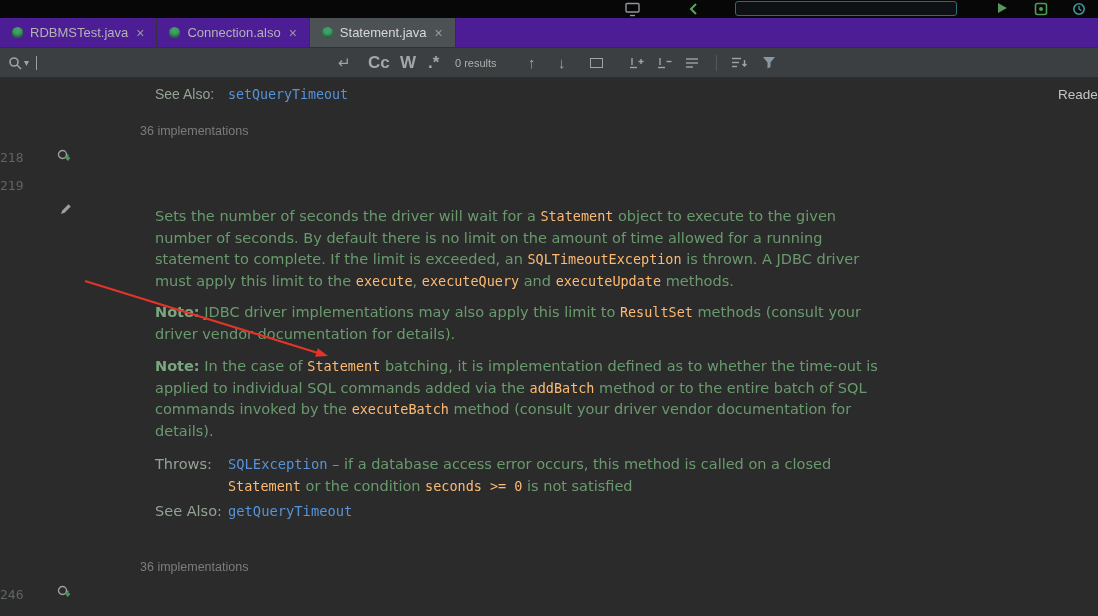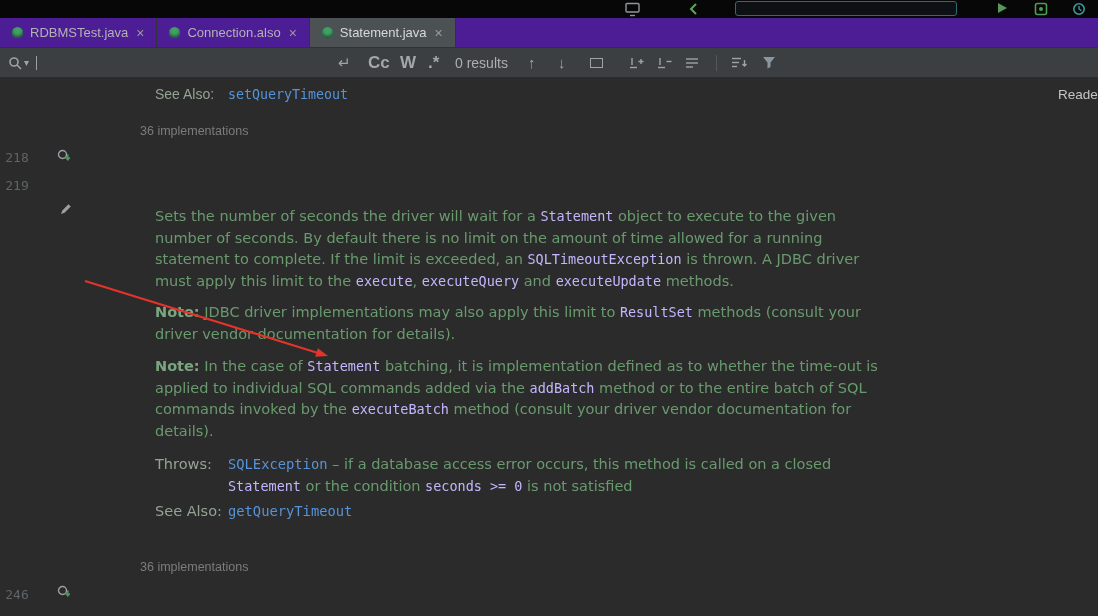--- a/index.html
+++ b/index.html
@@ -20,29 +20,29 @@
   .tabbar { position:absolute; top:18px; left:0; right:0; height:30px; background:#4c1d95; display:flex; border-bottom:1px solid #303335; }
   .tab { display:flex; align-items:center; gap:7px; padding:0 12px; font-size:13px; color:#b3b3b3; border-right:1px solid #313436; height:100%; }
   .tab.active { background:#4c5254; color:#d8d8d8; }
   .tab-icon { width:11px; height:11px; border-radius:50%; background:#43a066; box-shadow:inset 0 -2px 3px #1d5434; flex:none; }
   .tab-close { color:#9b9b9b; font-size:14px; line-height:1; margin-left:1px; }
 
   
   .findbar { position:absolute; top:48px; left:0; right:0; height:30px; background:#3c3f41; border-bottom:1px solid #2a2d2f; }
   .fb { position:absolute; top:0; height:29px; display:flex; align-items:center; color:#9fa3a6; font-size:17px; }
   .fb-toggle { font-weight:bold; color:#a3a7aa; }
-  .fb-results { font-size:14px; color:#aeaeae; }
+  .fb-results { font-size:11px; color:#aeaeae; }
   .fb-divider { width:1px; height:16px; background:#55585a; }
   .sel-box { width:13px; height:10px; border:1px solid #9fa3a6; }
   .text-caret { width:1px; height:14px; background:#9e9e9e; }
 
   
   .editor { position:absolute; top:78px; left:0; right:0; bottom:0; background:#2b2b2b; }
   .abs { position:absolute; }
-  .ln { position:absolute; width:34px; text-align:center; font-family:"DejaVu Sans Mono", monospace; font-size:13px; color:#5e6467; }
+  .ln { position:absolute; width:34px; text-align:left; font-family:"DejaVu Sans Mono", monospace; font-size:13px; color:#5e6467; }
   .code-line { position:absolute; font-family:"DejaVu Sans Mono", monospace; font-size:15.5px; color:#a9b7c6; white-space:pre; }
   .impl-hint { position:absolute; font-size:12.5px; color:#7c7c7c; }
   .reader-label { position:absolute; font-size:13.5px; color:#c2c6c9; white-space:nowrap; }
 
   .doc-row { display:flex; }
   .doc-label { width:73px; flex:none; color:#93a394; }
   .doc-content { flex:1; }
 
   .docblock {
     position:absolute; left:155px; top:128px; width:737px;
@@ -55,21 +55,21 @@
   .docblock .rows .doc-row + .doc-row { margin-top:4px; }
 
   .see-top { position:absolute; left:155px; top:8px; display:flex; font-size:14px; color:#96a198; }
   .see-top .doc-label { width:73px; }
 
   
   .seg-kw { color:#cc7832; }
   .seg-method { color:#ffc66d; font-weight:bold; }
   .seg-type { color:#d1675a; }
   .seg-bold { font-weight:bold; color:#7aa77f; }
-  .seg-code { font-family:"DejaVu Sans Mono", monospace; font-size:0.93em; color:#c4b5fd; }
+  .seg-code { font-family:"DejaVu Sans Mono", monospace; font-size:0.93em; color:#fdba74; }
   .seg-link { font-family:"DejaVu Sans Mono", monospace; font-size:0.95em; color:#5693d8; cursor:pointer; }
 
   .arrow-overlay { position:absolute; left:0; top:0; width:1098px; height:538px; pointer-events:none; }
 
   svg { display:block; }
 </style>
 </head>
 <body>
 
 <div class="topbar">

